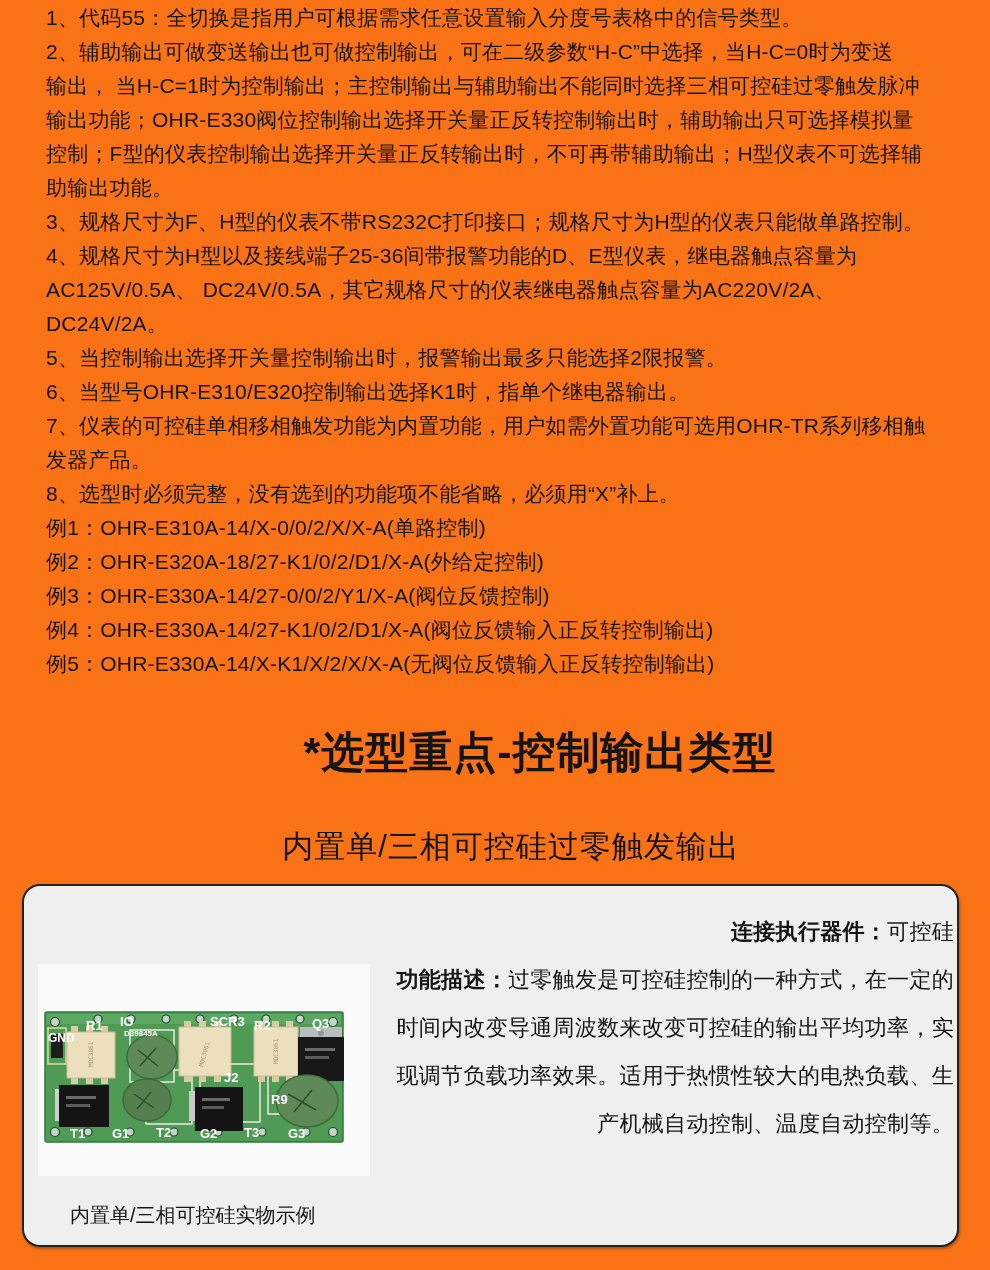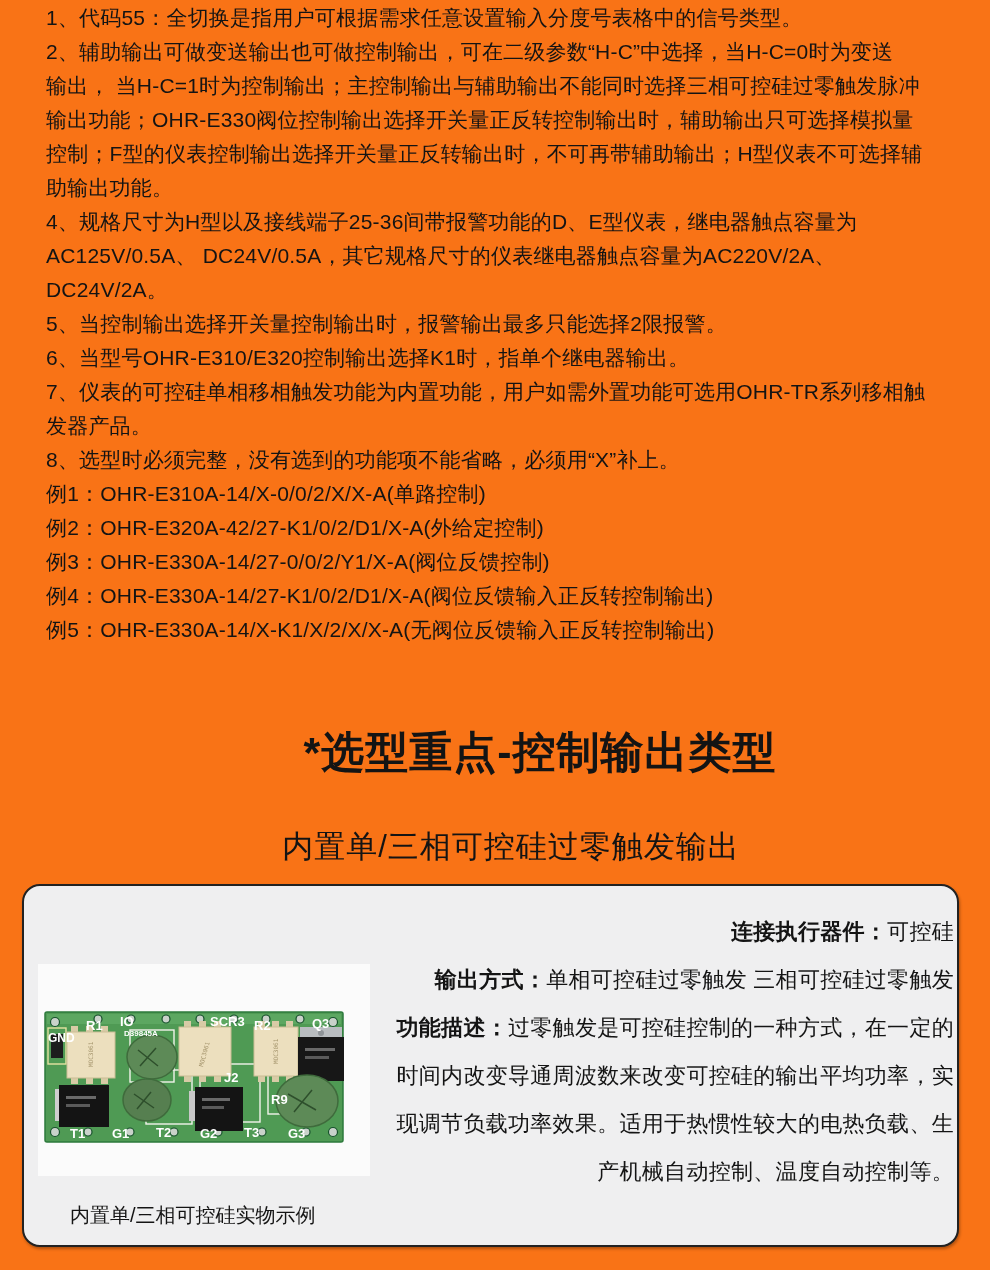--- a/index.html
+++ b/index.html
@@ -83,40 +83,41 @@
       <div class="note-line">2、辅助输出可做变送输出也可做控制输出，可在二级参数“H-C”中选择，当H-C=0时为变送</div>
 
       <div class="note-line">输出， 当H-C=1时为控制输出；主控制输出与辅助输出不能同时选择三相可控硅过零触发脉冲</div>
 
       <div class="note-line">输出功能；OHR-E330阀位控制输出选择开关量正反转控制输出时，辅助输出只可选择模拟量</div>
 
       <div class="note-line">控制；F型的仪表控制输出选择开关量正反转输出时，不可再带辅助输出；H型仪表不可选择辅</div>
 
       <div class="note-line">助输出功能。</div>
 
+      <div class="note-line">3、规格尺寸为F、H型的仪表不带RS232C打印接口；规格尺寸为H型的仪表只能做单路控制。</div>
 
       <div class="note-line">4、规格尺寸为H型以及接线端子25-36间带报警功能的D、E型仪表，继电器触点容量为</div>
 
       <div class="note-line">AC125V/0.5A、 DC24V/0.5A，其它规格尺寸的仪表继电器触点容量为AC220V/2A、</div>
 
       <div class="note-line">DC24V/2A。</div>
 
       <div class="note-line">5、当控制输出选择开关量控制输出时，报警输出最多只能选择2限报警。</div>
 
       <div class="note-line">6、当型号OHR-E310/E320控制输出选择K1时，指单个继电器输出。</div>
 
       <div class="note-line">7、仪表的可控硅单相移相触发功能为内置功能，用户如需外置功能可选用OHR-TR系列移相触</div>
 
       <div class="note-line">发器产品。</div>
 
       <div class="note-line">8、选型时必须完整，没有选到的功能项不能省略，必须用“X”补上。</div>
 
       <div class="note-line">例1：OHR-E310A-14/X-0/0/2/X/X-A(单路控制)</div>
 
-      <div class="note-line">例2：OHR-E320A-42/27-K1/0/2/D1/X-A(外给定控制)</div>
+      <div class="note-line">例2：OHR-E320A-18/27-K1/0/2/D1/X-A(外给定控制)</div>
 
       <div class="note-line">例3：OHR-E330A-14/27-0/0/2/Y1/X-A(阀位反馈控制)</div>
 
       <div class="note-line">例4：OHR-E330A-14/27-K1/0/2/D1/X-A(阀位反馈输入正反转控制输出)</div>
 
       <div class="note-line">例5：OHR-E330A-14/X-K1/X/2/X/X-A(无阀位反馈输入正反转控制输出)</div>
     </section>
 
   <h1 class="sec-title">*选型重点-控制输出类型</h1>
   <h2 class="sec-subtitle">内置单/三相可控硅过零触发输出</h2>
@@ -235,21 +236,20 @@
         <text class="sk" font-size="13" x="162" y="174">G2</text>
         <text class="sk" font-size="13" x="206" y="173">T3</text>
         <text class="sk" font-size="13" x="250" y="174">G3</text>
       </svg>
     </div>
 
     <div class="specs">
 
         <div class="spec-line"><b>连接执行器件：</b><span>可控硅</span></div>
 
-        <div class="spec-line"><b>输出方式：</b><span>单相可控硅过零触发  三相可控硅过零触发</span></div>
 
         <div class="spec-line"><b>功能描述：</b><span>过零触发是可控硅控制的一种方式，在一定的时间内改变导通周波数来改变可控硅的输出平均功率，实现调节负载功率效果。适用于热惯性较大的电热负载、生产机械自动控制、温度自动控制等。</span></div>
       </div>
 
     <div class="caption">内置单/三相可控硅实物示例</div>
   </section>
 
 </main>
 
 </body></html>

